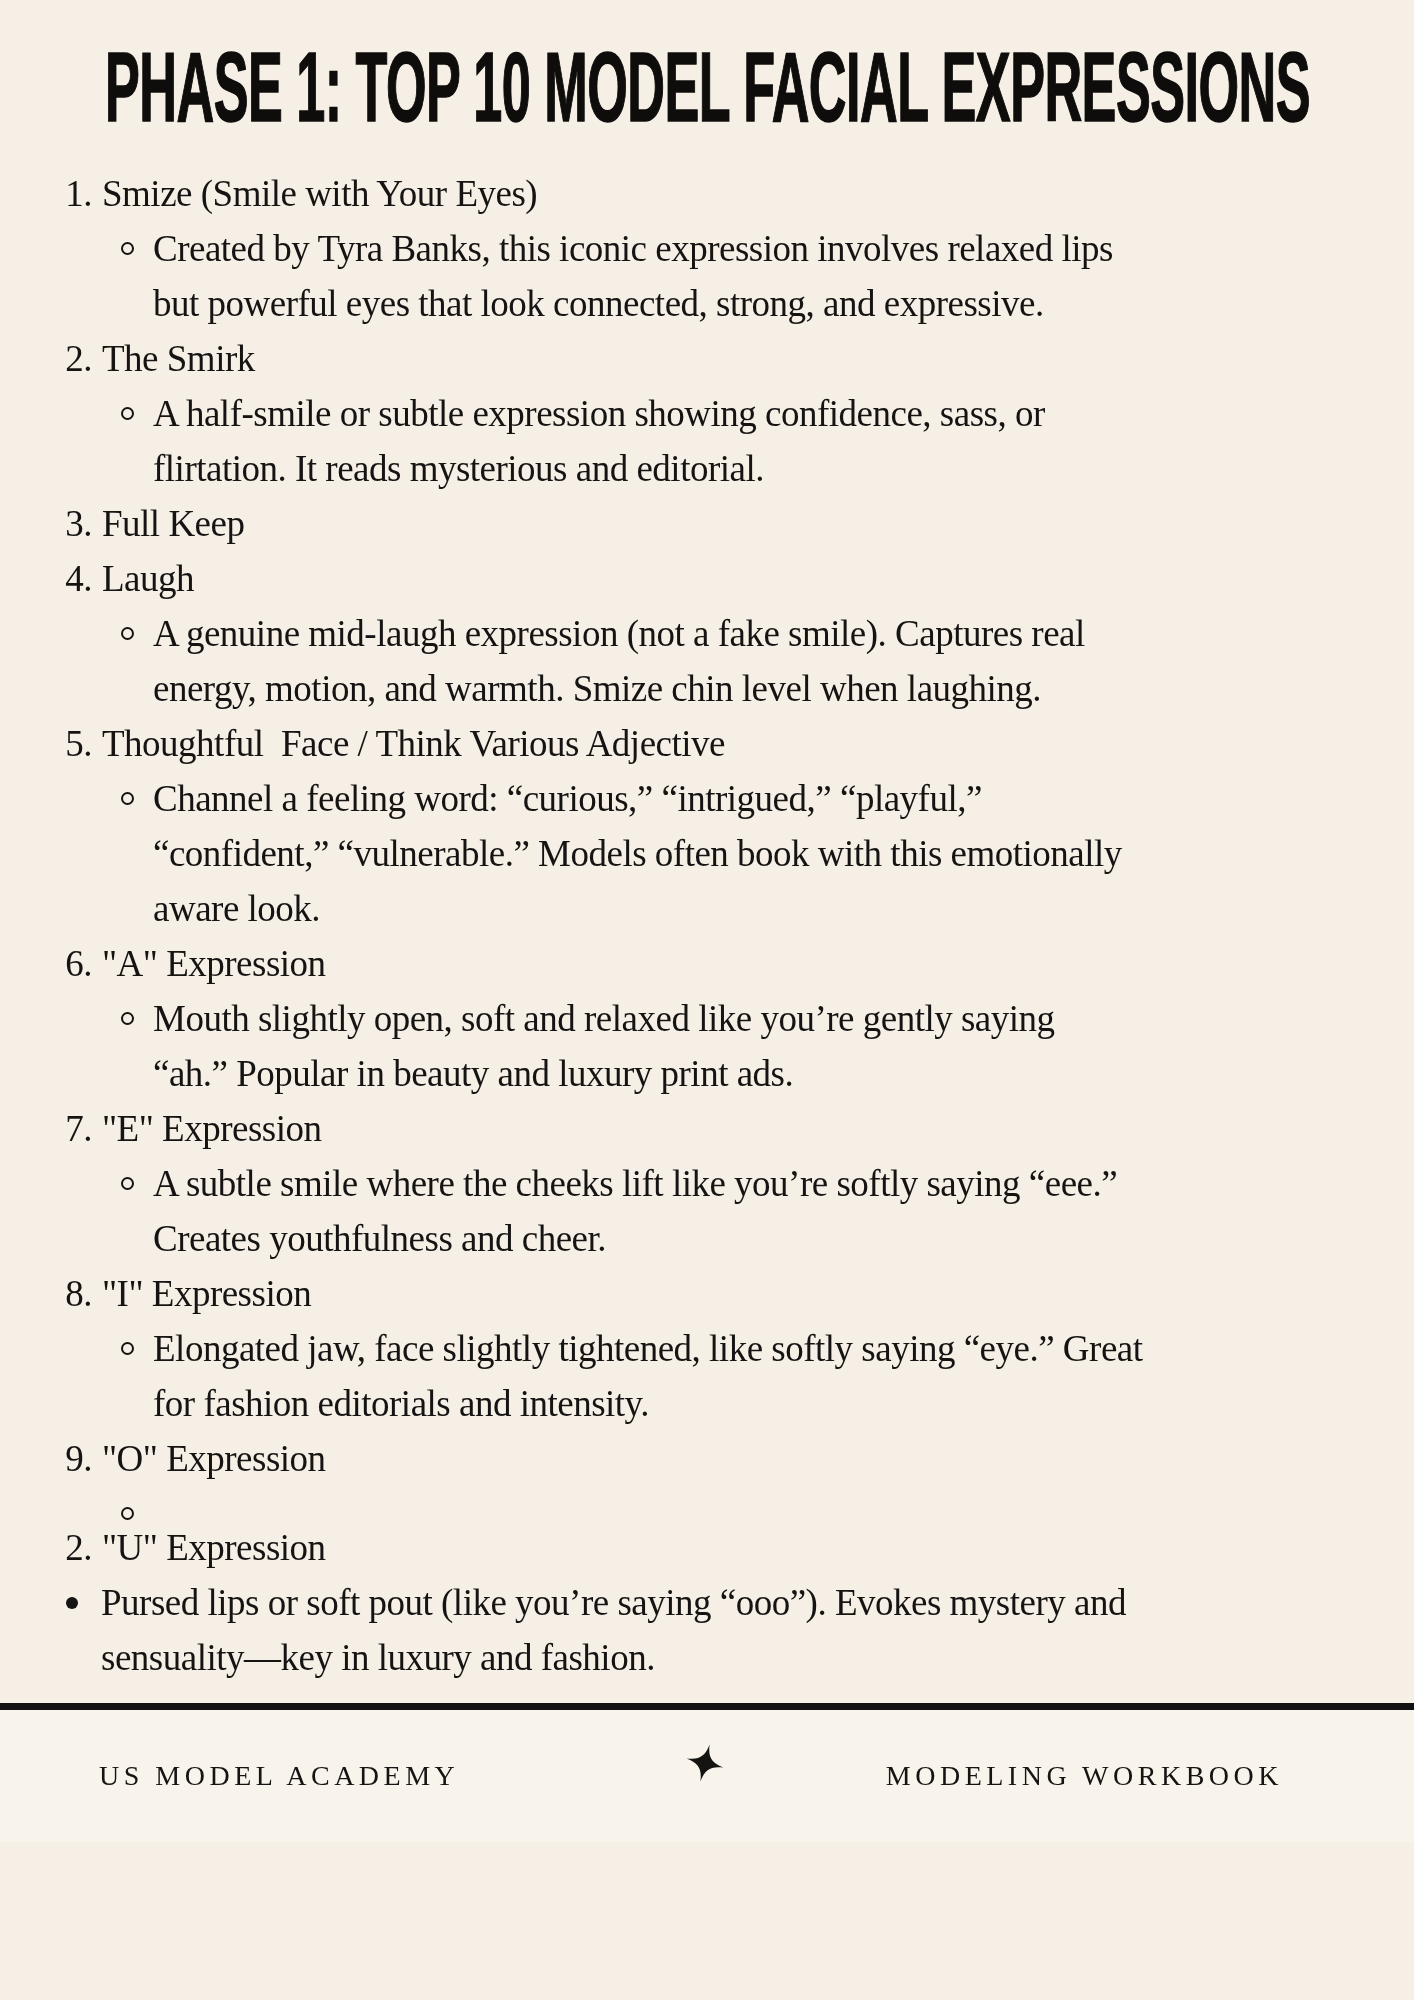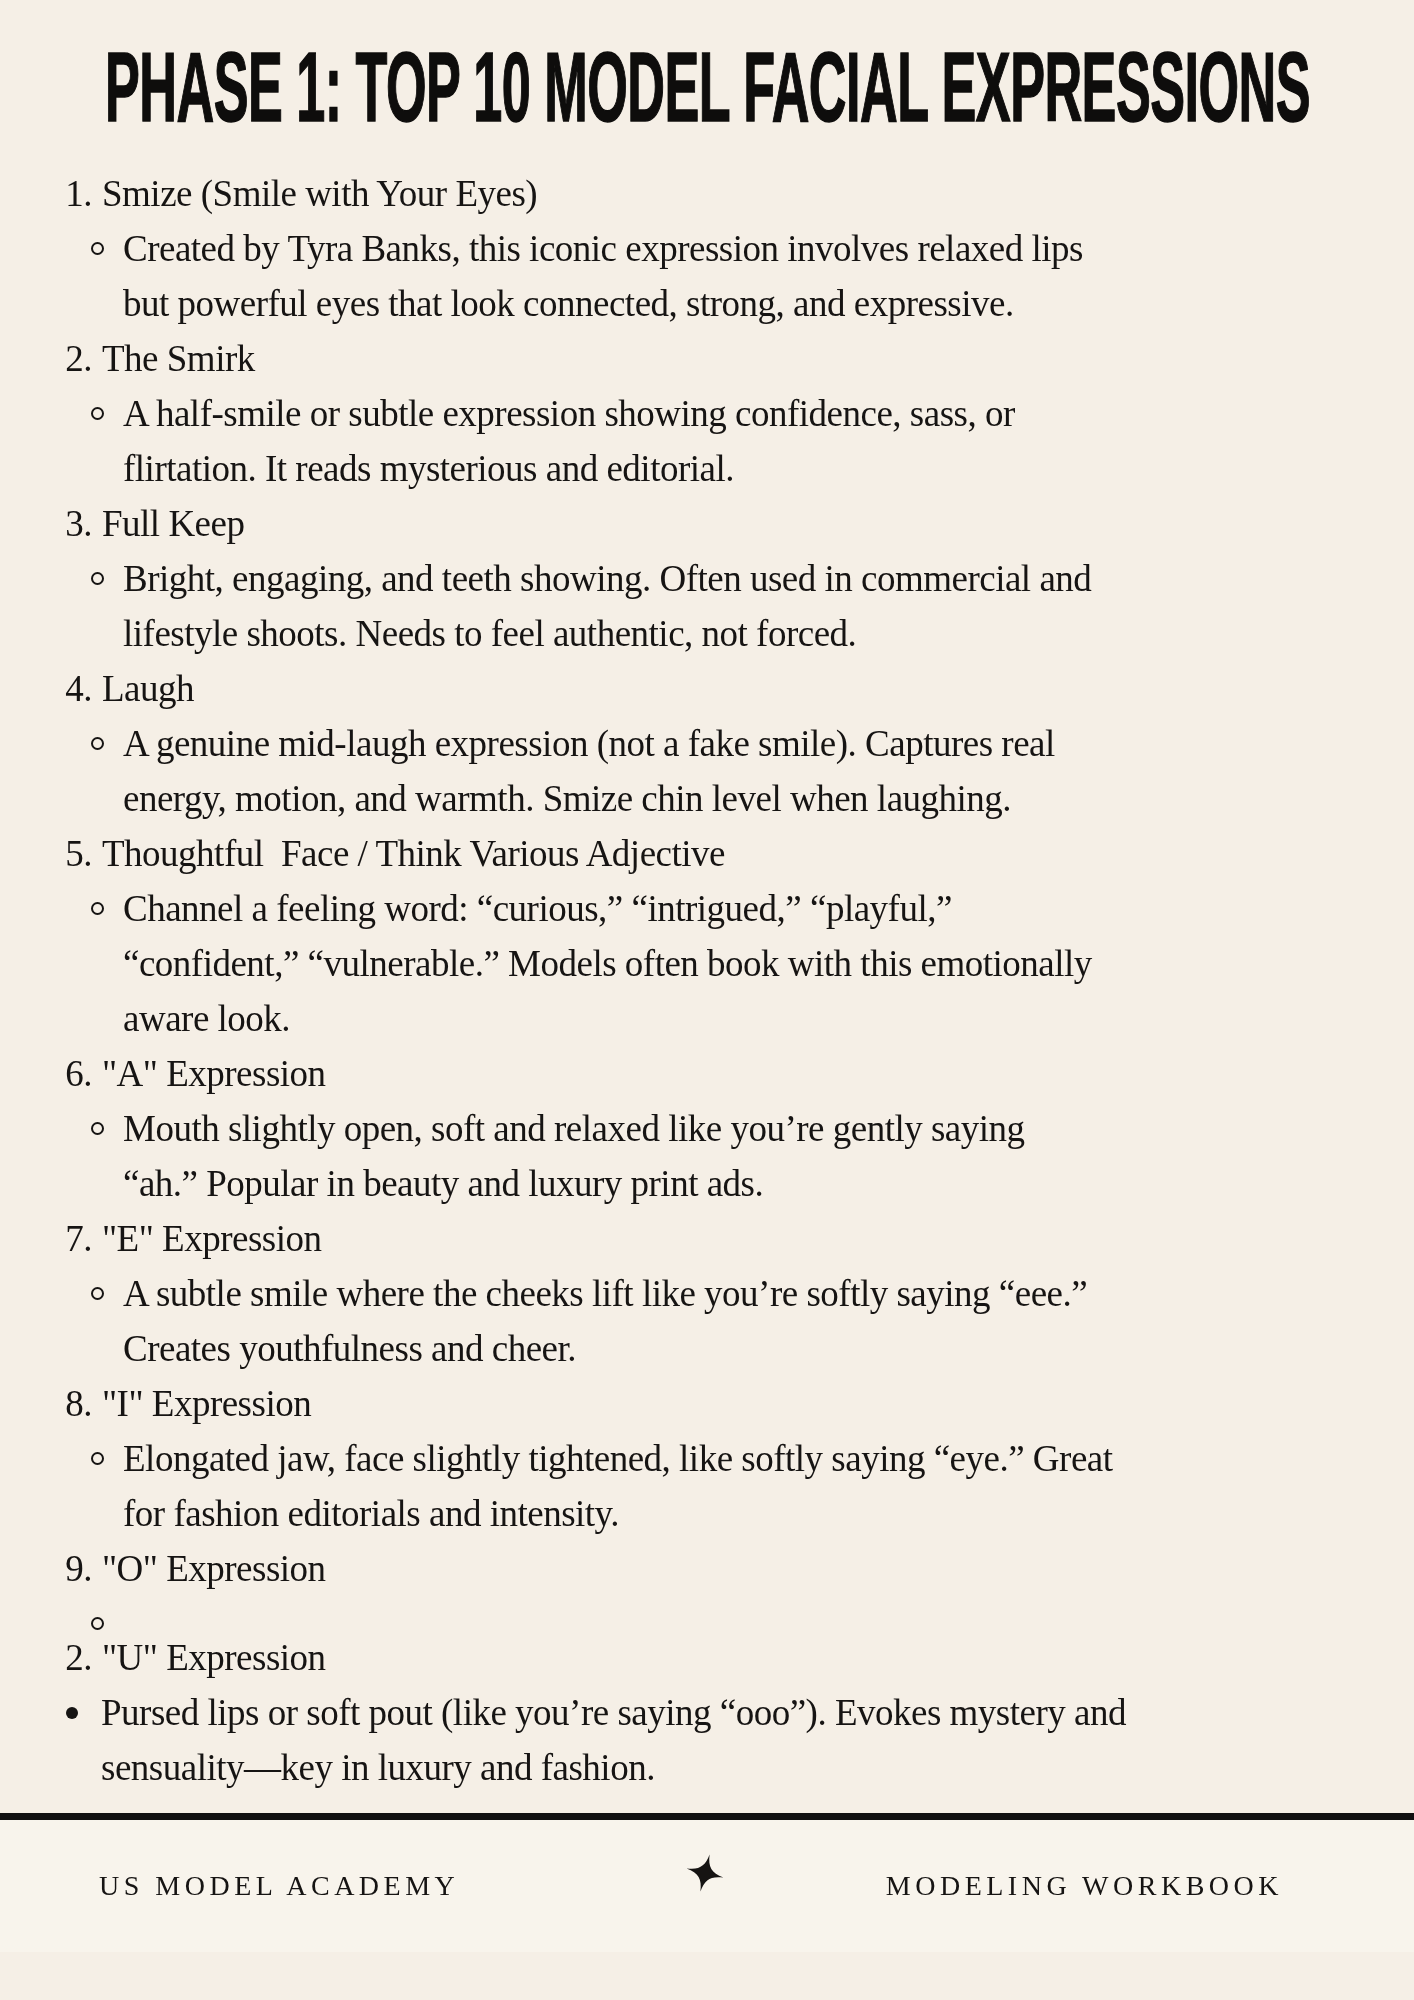--- a/index.html
+++ b/index.html
@@ -43,21 +43,21 @@
     text-align: right;
     padding-right: 4px;
     white-space: nowrap;
   }
   .item-title {
     padding-left: 6px;
     white-space: pre-wrap;
   }
   .sub-row {
     display: flex;
-    padding-left: 86px;
+    padding-left: 116px;
   }
   .sub-row.outdent { padding-left: 64px; }
   .marker {
     flex: 0 0 37px;
     position: relative;
   }
   .marker .ring {
     display: block;
     width: 9px;
     height: 9px;
@@ -130,27 +130,20 @@
         <span class="ring"></span>
       </div>
     <div class="desc">A half-smile or subtle expression showing confidence, sass, or
 flirtation. It reads mysterious and editorial.</div>
   </div>
 
   <div class="item-row">
     <div class="num">3.</div>
     <div class="item-title">Full Keep</div>
   </div>
-  <div class="sub-row">
-    <div class="marker">
-        <span class="ring"></span>
-      </div>
-    <div class="desc">Bright, engaging, and teeth showing. Often used in commercial and
-lifestyle shoots. Needs to feel authentic, not forced.</div>
-  </div>
 
   <div class="item-row">
     <div class="num">4.</div>
     <div class="item-title">Laugh</div>
   </div>
   <div class="sub-row">
     <div class="marker">
         <span class="ring"></span>
       </div>
     <div class="desc">A genuine mid-laugh expression (not a fake smile). Captures real

